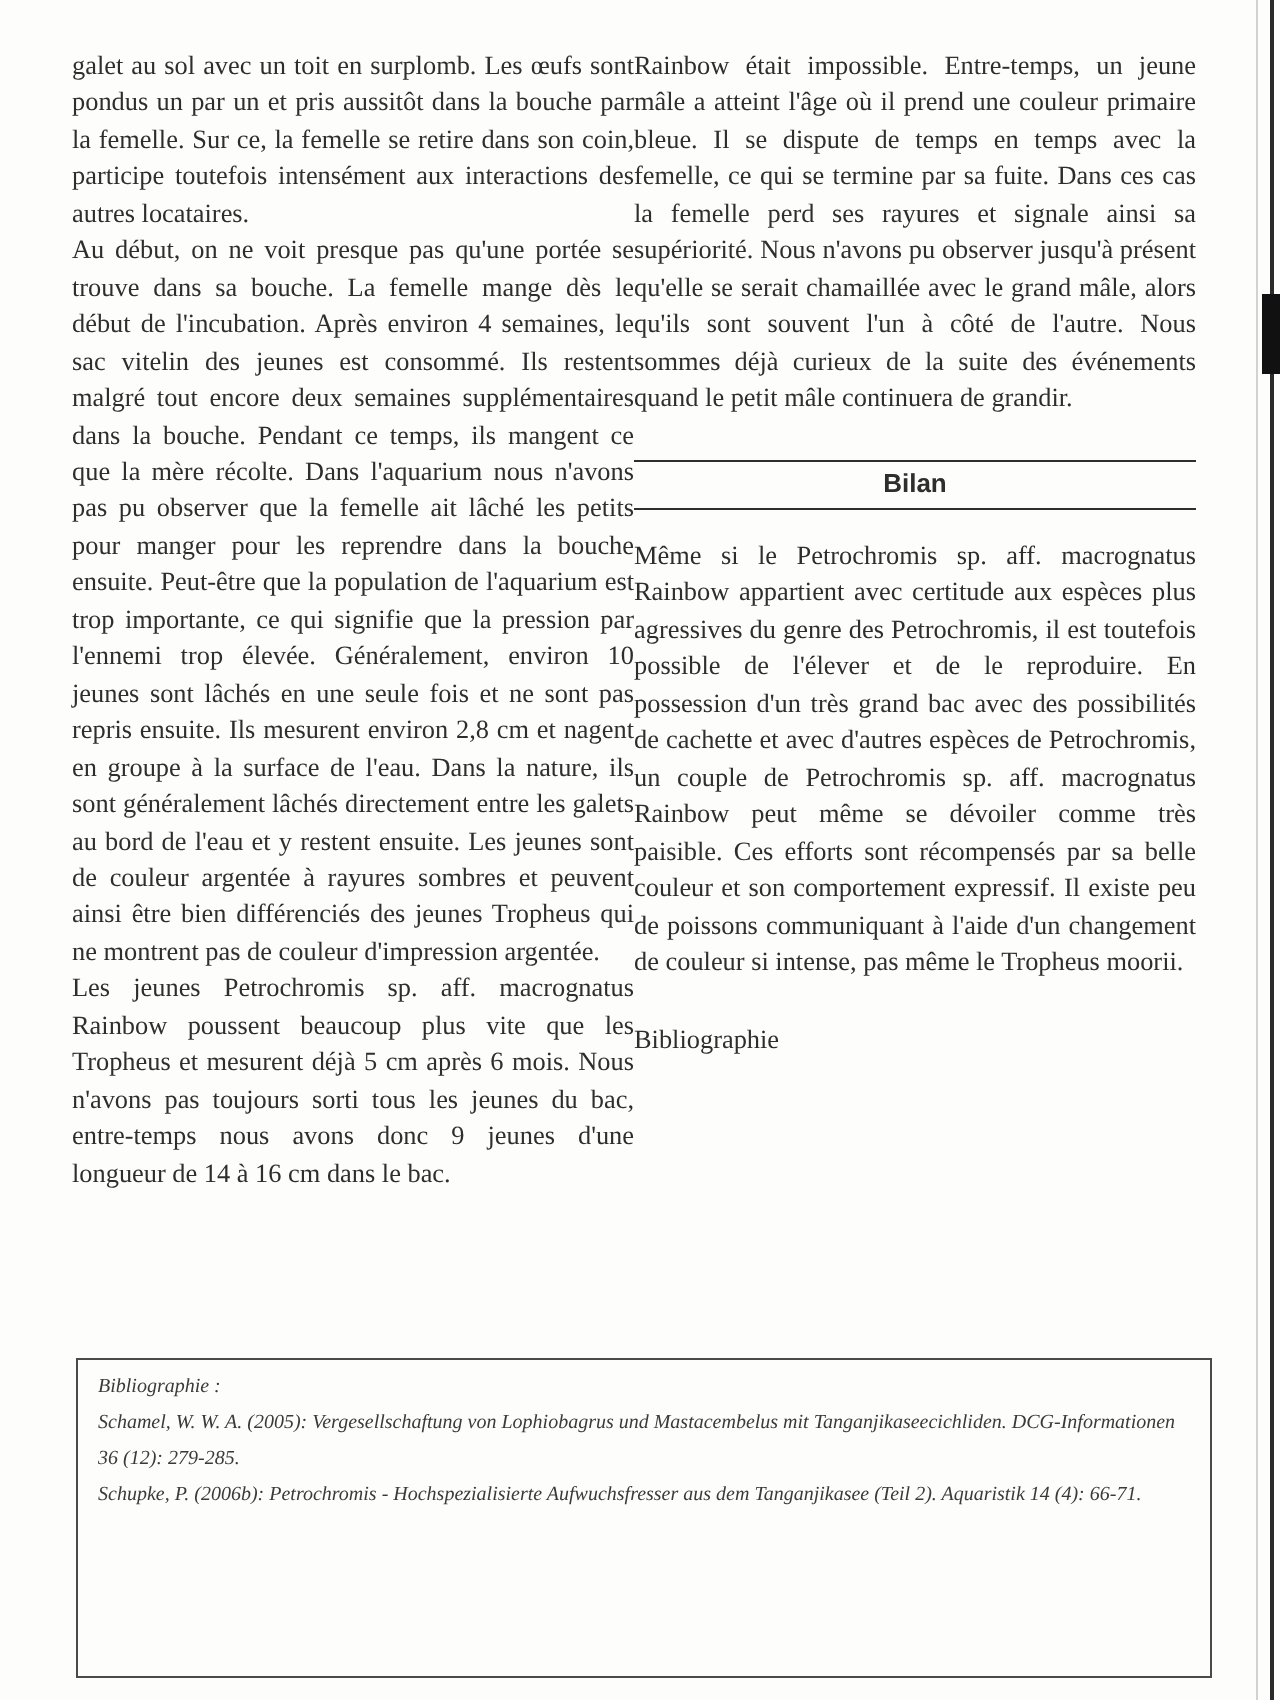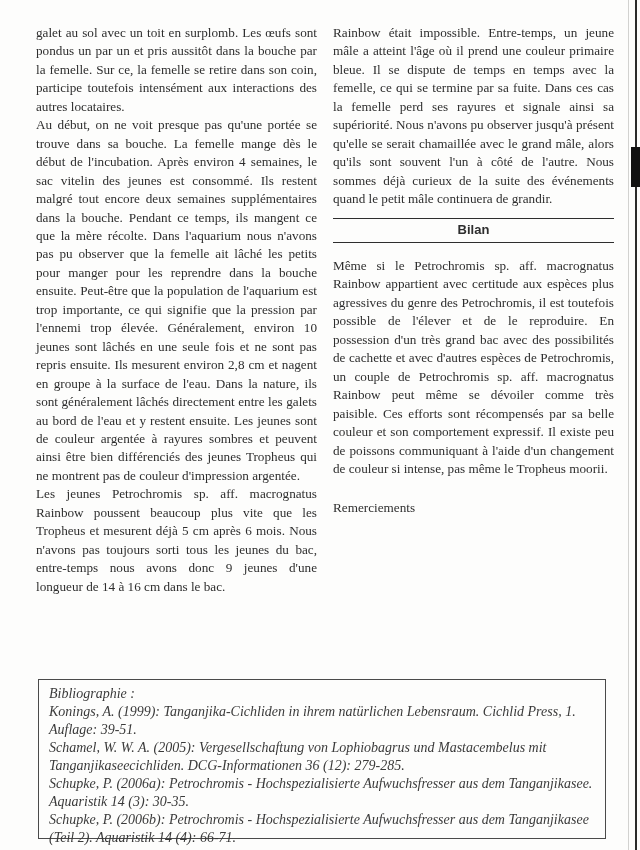--- a/index.html
+++ b/index.html
@@ -12,32 +12,31 @@
     position: relative;
   }
   .page {
     position: absolute; inset: 0;
   }
   .columns {
     position: absolute;
     left: 36px; top: 24px;
     width: 578px;
     display: flex;
-    gap: 16px;
   }
   .col {
     width: 281px;
     font-size: 13.2px;
     line-height: 18.45px;
     text-align: justify;
   }
   .col p { margin: 0; }
   .it { }
   .section-head {
-    margin: 9px 0 14px 0;
+    margin: 21px 0 14px 0;
   }
   .rule {
     border: 0;
     border-top: 1.6px solid #2e2e2e;
     margin: 0;
   }
   .section-title {
     font-family: "Liberation Sans", "DejaVu Sans", sans-serif;
     font-weight: 600;
     font-size: 13px;
@@ -52,21 +51,21 @@
   .biblio {
     position: absolute;
     left: 38px; top: 679px;
     width: 568px;
     height: 160px;
     border: 1.5px solid #4a4a4a;
     background: #fdfdfc;
     box-sizing: border-box;
     padding: 5px 10px 4px 10px;
     font-style: italic;
-    font-size: 14px;
+    font-size: 10px;
     line-height: 18px;
     color: #3a3a3a;
   }
   .biblio .entry { margin: 0; }
   
   .edge-line-light {
     position: absolute; top: 0; left: 628px;
     width: 1px; height: 850px;
     background: #d2d2d0;
   }
@@ -99,31 +98,29 @@
 
       <div class="section-head">
         <hr class="rule">
         <div class="section-title">Bilan</div>
         <hr class="rule">
       </div>
 
       <p><span>Même si le </span><span class="it">Petrochromis sp. aff. macrognatus</span><span> Rainbow appartient avec certitude aux espèces plus agressives du genre des Petrochromis, il est toutefois possible de l'élever et de le reproduire. En possession d'un très grand bac avec des possibilités de cachette et avec d'autres espèces de Petrochromis, un couple de </span><span class="it">Petrochromis sp. aff. macrognatus</span><span> Rainbow peut même se dévoiler comme très paisible. Ces efforts sont récompensés par sa belle couleur et son comportement expressif. Il existe peu de poissons communiquant à l'aide d'un changement de couleur si intense, pas même le Tropheus moorii.</span></p>
 
       <div class="ack">
-        <p class="ack-title">Remerciements</p>
+        <p class="ack-title">Bibliographie</p>
       </div>
     </div>
 
   </div>
 
   <div class="biblio">
     <p class="entry">Bibliographie :</p>
-    <p class="entry">Konings, A. (1999): Tanganjika-Cichliden in ihrem natürlichen Lebensraum. Cichlid Press, 1. Auflage: 39-51.</p>
     <p class="entry">Schamel, W. W. A. (2005): Vergesellschaftung von Lophiobagrus und Mastacembelus mit Tanganjikaseecichliden. DCG-Informationen 36 (12): 279-285.</p>
-    <p class="entry">Schupke, P. (2006a): Petrochromis - Hochspezialisierte Aufwuchsfresser aus dem Tanganjikasee. Aquaristik 14 (3): 30-35.</p>
     <p class="entry">Schupke, P. (2006b): Petrochromis - Hochspezialisierte Aufwuchsfresser aus dem Tanganjikasee (Teil 2). Aquaristik 14 (4): 66-71.</p>
   </div>
 
   <div class="edge-line-light"></div>
   <div class="edge-line-dark"></div>
   <div class="edge-blob"></div>
 
 </div>
 
 </body></html>

